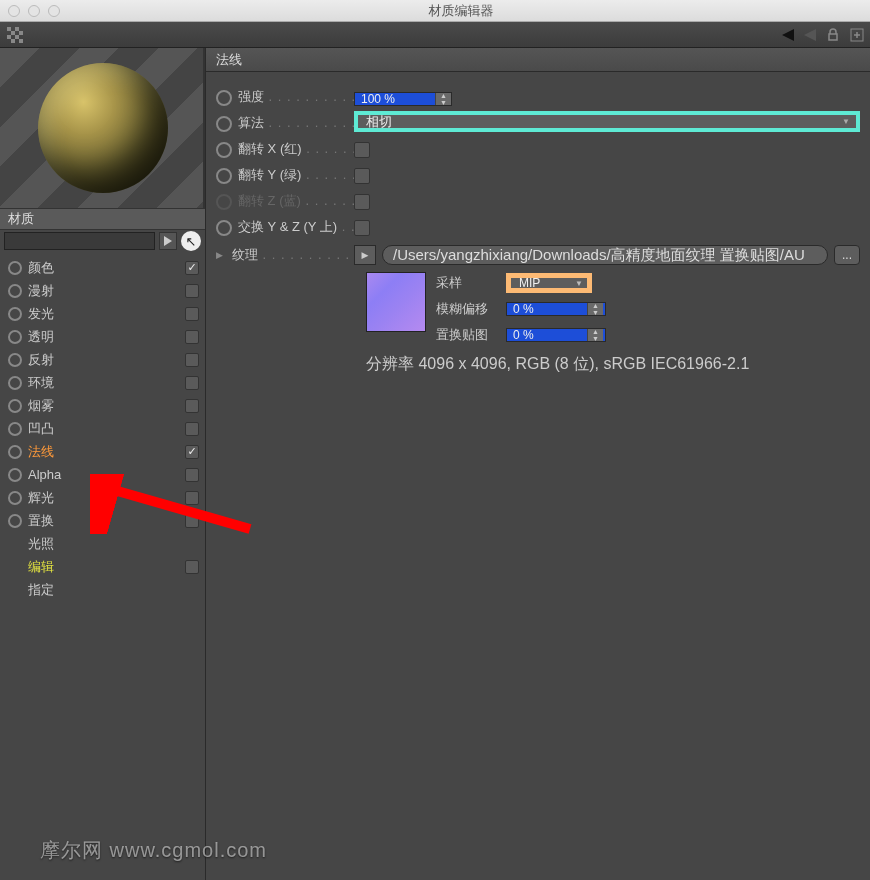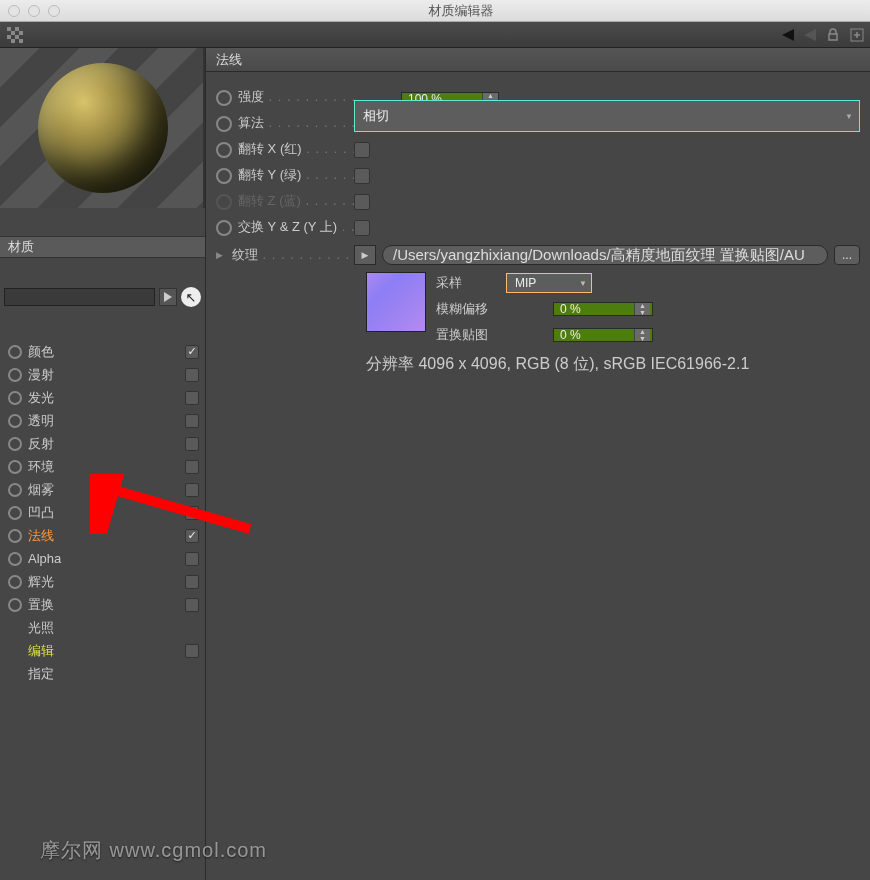--- a/index.html
+++ b/index.html
@@ -12,21 +12,21 @@
 
 .toolbar { height: 26px; background: linear-gradient(#4a4a4a, #3c3c3c); border-bottom: 1px solid #222; display: flex; align-items: center; padding: 0 6px; }
 .toolbar-left { width: 18px; height: 18px; display:flex; align-items:center; justify-content:center; }
 .toolbar-right { margin-left: auto; display: flex; gap: 10px; align-items: center; }
 .tri-icon { width: 0; height: 0; border-top: 6px solid transparent; border-bottom: 6px solid transparent; border-right: 12px solid #111; }
 .tri-icon.dim { border-right-color: #555; }
 .lock-icon, .plus-icon { width: 14px; height: 14px; color:#888; }
 
 .workspace { display: flex; height: calc(100% - 48px); }
 
-.sidebar { width: 206px; background: #464646; border-right: 1px solid #2a2a2a; display: flex; flex-direction: column; gap: 28px; }
+.sidebar { width: 206px; background: #464646; border-right: 1px solid #2a2a2a; display: flex; flex-direction: column; }
 .preview { height: 160px; background: repeating-linear-gradient(135deg, #555 0 28px, #444 28px 56px); display: flex; align-items: center; justify-content: center; position: relative; }
 .sphere { width: 130px; height: 130px; border-radius: 50%; background: radial-gradient(circle at 35% 30%, #d8c36a, #a8954a 25%, #6b6330 55%, #3a3818 85%); box-shadow: inset -18px -20px 30px rgba(0,0,0,.6), inset 12px 14px 18px rgba(255,255,200,.18); }
 .preview-border { position:absolute; inset:0; border-right:2px solid #333; pointer-events:none;}
 
 .mat-name { height: 22px; background: #5a5a5a; color: #ddd; padding: 0 8px; display: flex; align-items: center; border-top: 1px solid #333; border-bottom: 1px solid #333; }
 
 .input-row { height: 22px; display:flex; align-items:center; padding: 2px 4px; gap:4px; }
 .name-input { flex:1; height:18px; background:#3a3a3a; border:1px solid #222; }
 .arrow-btn { width:18px; height:18px; background:#555; display:flex; align-items:center; justify-content:center; border:1px solid #333; }
 .cursor-btn { width:20px; height:20px; border-radius: 50%; background: #eee; display:flex; align-items:center; justify-content:center; color:#222; font-size:13px;}
@@ -45,42 +45,42 @@
 .section-head { height: 24px; background: linear-gradient(#555, #4a4a4a); border-bottom:1px solid #2a2a2a; color:#ddd; padding: 0 10px; display:flex; align-items:center; font-size:13px; }
 
 .props { padding: 8px 10px; }
 .prow { display:flex; align-items:flex-end; height: 26px; }
 .prow .r { width:16px; height:16px; border:2px solid #888; border-radius:50%; margin-right: 6px; flex-shrink:0;}
 .prow.dim .r { border-color:#555; }
 .prow.dim .plabel { color:#666; }
 .prow .plabel { width: 116px; color:#ccc; white-space: nowrap; overflow:hidden;}
 .prow .plabel::after { content: " . . . . . . . . . . . . . . . . . ."; color:#777; letter-spacing: 1px; }
 .prow .ctl { display:flex; align-items:center; gap: 4px;}
-.numfield { display:flex; align-items:center; background:#4d7c0f; border:1px solid #2a2a2a; height:14px;margin-left:47px; }
+.numfield { display:flex; align-items:center; background:#1d4ed8; border:1px solid #2a2a2a; height:14px; }
 .numfield .val { width: 80px; padding: 0 6px; color:#eee; font-size:12px;}
 .numfield .spin { width:16px; height:100%; background:#6a6a6a; border-left:1px solid #444; display:flex; flex-direction:column; align-items:center; justify-content:center; font-size:7px; color:#ccc; line-height:7px;}
-.selectfield { display:flex; align-items:center; background:#5d5d5d; border:1px solid #5eead4; height:32px; flex:1;}
+.selectfield { display:flex; align-items:center; background:#5d5d5d; border:4px solid #5eead4; height:21px; flex:1;}
 .selectfield .val { flex:1; padding: 0 8px; color:#eee; }
 .selectfield .dd { width: 20px; text-align:center; color:#aaa; font-size:8px;}
 .cbinline { width:16px; height:16px; background:#5a5a5a; border:1px solid #333; border-radius:2px;}
 
 .texrow { display:flex; align-items:center; height: 26px; gap:6px;}
 .texrow .disc { width:10px; color:#888; font-size:9px;}
 .texrow .plabel2 { width: 116px; color:#ccc; white-space: nowrap; overflow:hidden;}
 .texrow .plabel2::after { content: " . . . . . . . . . . . . . . ."; color:#777; letter-spacing:1px;}
 .playbtn { width:22px; height:20px; background:#5d5d5d; border:1px solid #2a2a2a; display:flex; align-items:center; justify-content:center; color:#ccc; font-size:9px;}
 .pathfield { flex:1; height:20px; background:#5d5d5d; border:1px solid #2a2a2a; border-radius:10px; padding: 0 10px; color:#ddd; font-size:15px; display:flex; align-items:center; overflow:hidden; white-space:nowrap;}
 .morebtn { width:26px; height:20px; background:#5d5d5d; border:1px solid #2a2a2a; border-radius:4px; color:#ddd; display:flex; align-items:center; justify-content:center; font-size:12px;}
 
 .texdetails { display:flex; gap:10px; margin-top: 4px; padding-left: 150px;}
 .swatch { width:60px; height:60px; background: linear-gradient(135deg, #a989f0, #8d7ef5 30%, #9a82f2 55%, #b58af0); border:1px solid #222;}
 .tdcol { display:flex; flex-direction:column; gap:4px;}
 .tdrow { display:flex; align-items:center; gap: 10px; height:22px;}
 .tdrow .tl { width: 60px; color:#ccc; }
-.tdsel { display:flex; align-items:center; background:#5d5d5d; border:1px solid #fdba74; height:20px; width:86px;}
+.tdsel { display:flex; align-items:center; background:#5d5d5d; border:5px solid #fdba74; height:20px; width:86px;}
 .tdsel .val {flex:1; padding:0 8px; color:#eee; font-size:12px;}
 .tdsel .dd { width:16px; text-align:center; color:#bbb; font-size:8px;}
 .resolution { margin-top:8px; padding-left: 150px; color:#ccc; font-size:16px;}
 
 .arrow { position:absolute; left: 90px; top: 474px; pointer-events: none; }
 
 .watermark { position:absolute; left: 40px; bottom: 16px; color: rgba(255,255,255,0.5); font-size: 20px; letter-spacing: 1px; text-shadow: 0 1px 2px rgba(0,0,0,.6);}
 </style>
 </head>
 <body>

